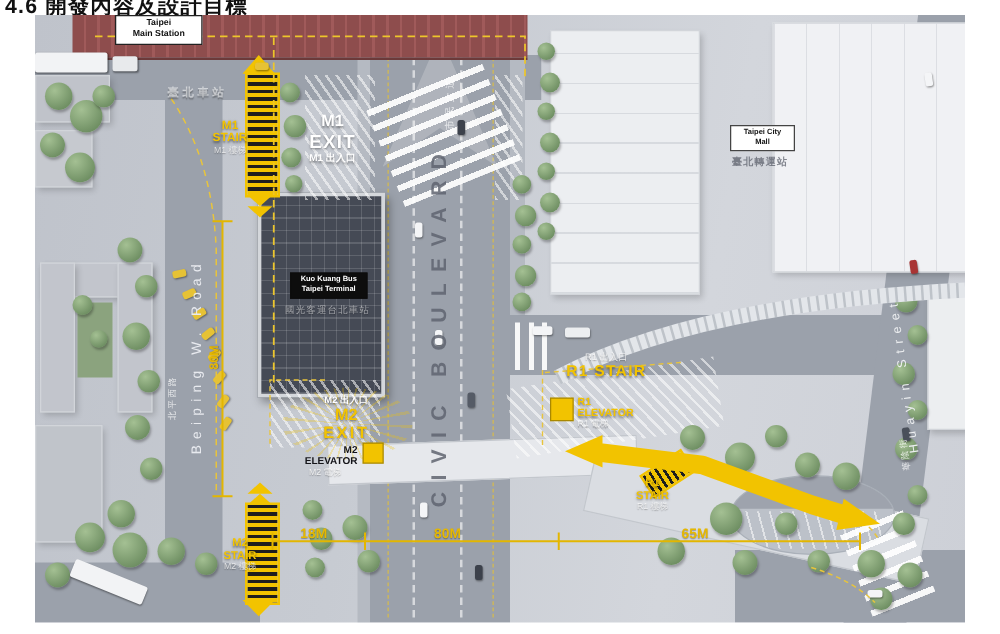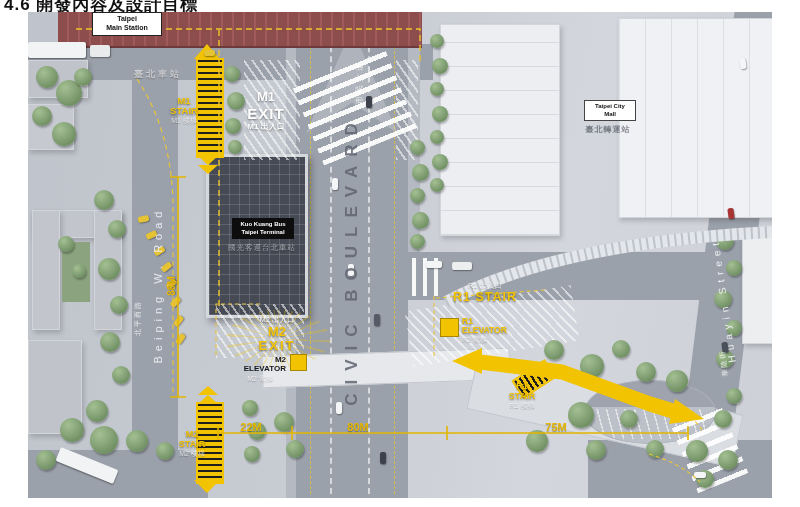--- a/index.html
+++ b/index.html
@@ -230,21 +230,21 @@
       <div class="wlbl" style="font-size:8px;font-weight:bold">M1 出入口</div>
     </div>
 
     <div class="lblbox" style="left:204px;top:206px;width:58px;background:#0d0d0d;color:#fff;border-color:#0d0d0d;font-size:6px">
       <div>Kuo Kuang Bus</div>
       <div>Taipei Terminal</div>
     </div>
     <div class="a flbl" style="left:192px;top:232px;width:84px;font-size:7.5px;letter-spacing:1px;color:rgba(255,255,255,.5)">國光客運台北車站</div>
 
     <div class="a" style="left:214px;top:304px;width:70px">
-      <div class="wlbl" style="font-size:7.5px;font-weight:normal">M2 出入口</div>
+      <div class="wlbl" style="font-size:7.5px;font-weight:bold">M2 出入口</div>
       <div class="ylbl" style="font-size:13px">M2</div>
       <div class="ylbl" style="font-size:13px;letter-spacing:2px">EXIT</div>
     </div>
     <div class="a" style="left:196px;top:343px;width:62px;text-align:right;color:#15151a;font-weight:bold;line-height:1.15">
       <div style="font-size:8px">M2</div>
       <div style="font-size:8px">ELEVATOR</div>
     </div>
     <div class="a flbl" style="left:206px;top:363px;width:52px;font-size:7px;color:rgba(255,255,255,.8)">M2 電梯</div>
 
     <div class="a" style="left:142px;top:418px;width:44px">
@@ -277,18 +277,18 @@
     <div class="a vrot" style="left:105px;top:237px;width:440px;height:22px;text-align:center;font-size:17px;font-weight:bold;letter-spacing:9px;color:rgba(95,100,112,.85);white-space:nowrap">CIVIC BOULEVARD</div>
     <div class="a vrot" style="left:300px;top:64px;width:64px;height:12px;text-align:center;font-size:8px;letter-spacing:3px;color:rgba(255,255,255,.75)">市民大道</div>
 
     <div class="a vrot" style="left:17px;top:265px;width:230px;height:16px;text-align:center;font-size:11px;letter-spacing:5px;color:#e8eaef;white-space:nowrap">Beiping W. Road</div>
     <div class="a vrot" style="left:84px;top:301px;width:52px;height:10px;text-align:center;font-size:7px;letter-spacing:2px;color:rgba(255,255,255,.8)">北平西路</div>
 
     <div class="a" style="left:577px;top:281px;width:240px;height:14px;text-align:center;font-size:10px;letter-spacing:5px;color:#eceef0;transform:rotate(-98deg);transform-origin:center;white-space:nowrap">Huayin Street</div>
     <div class="a" style="left:676px;top:346px;width:40px;height:10px;text-align:center;font-size:7px;letter-spacing:2px;color:rgba(255,255,255,.8);transform:rotate(-98deg);transform-origin:center">華陰街</div>
 
     <div class="dim vrot" style="left:119px;top:268px;width:50px;height:12px;font-size:10px">80M</div>
-    <div class="dim" style="left:193px;top:409px;width:60px">22M</div>
+    <div class="dim" style="left:193px;top:409px;width:60px">18M</div>
     <div class="dim" style="left:300px;top:409px;width:60px">80M</div>
-    <div class="dim" style="left:498px;top:409px;width:60px">75M</div>
+    <div class="dim" style="left:498px;top:409px;width:60px">65M</div>
 
   </div>
 </div>
 
 </body></html>

